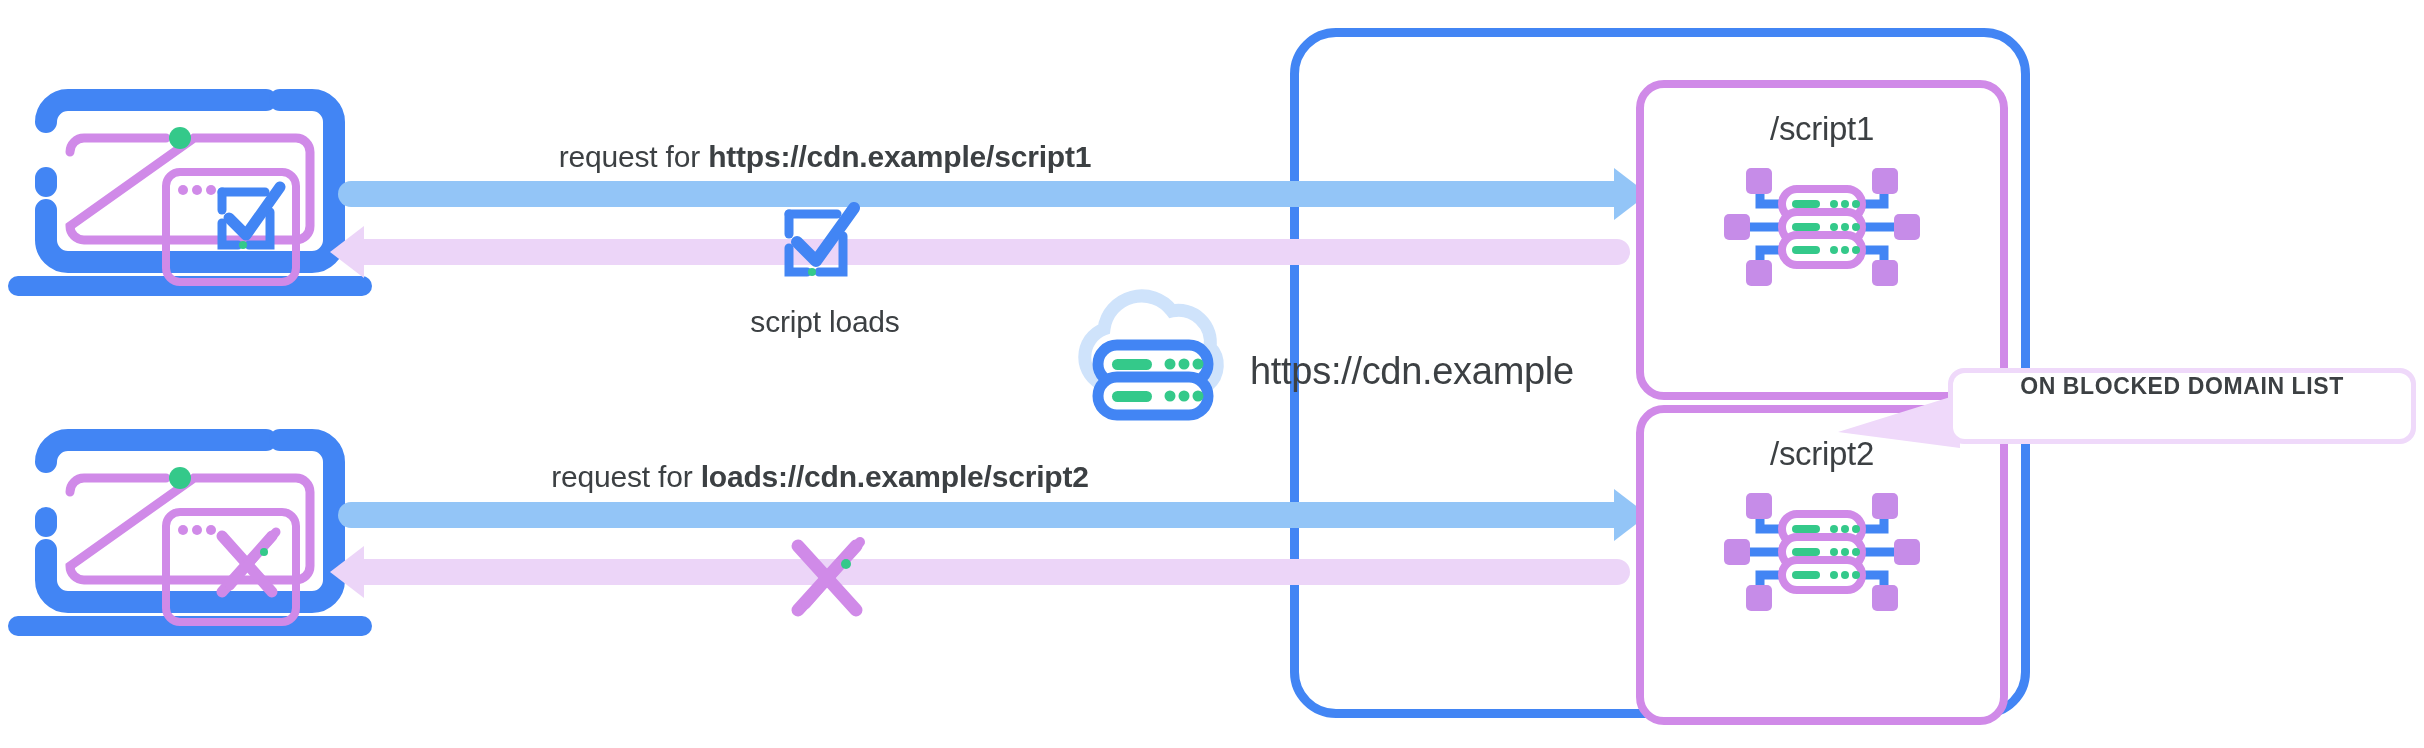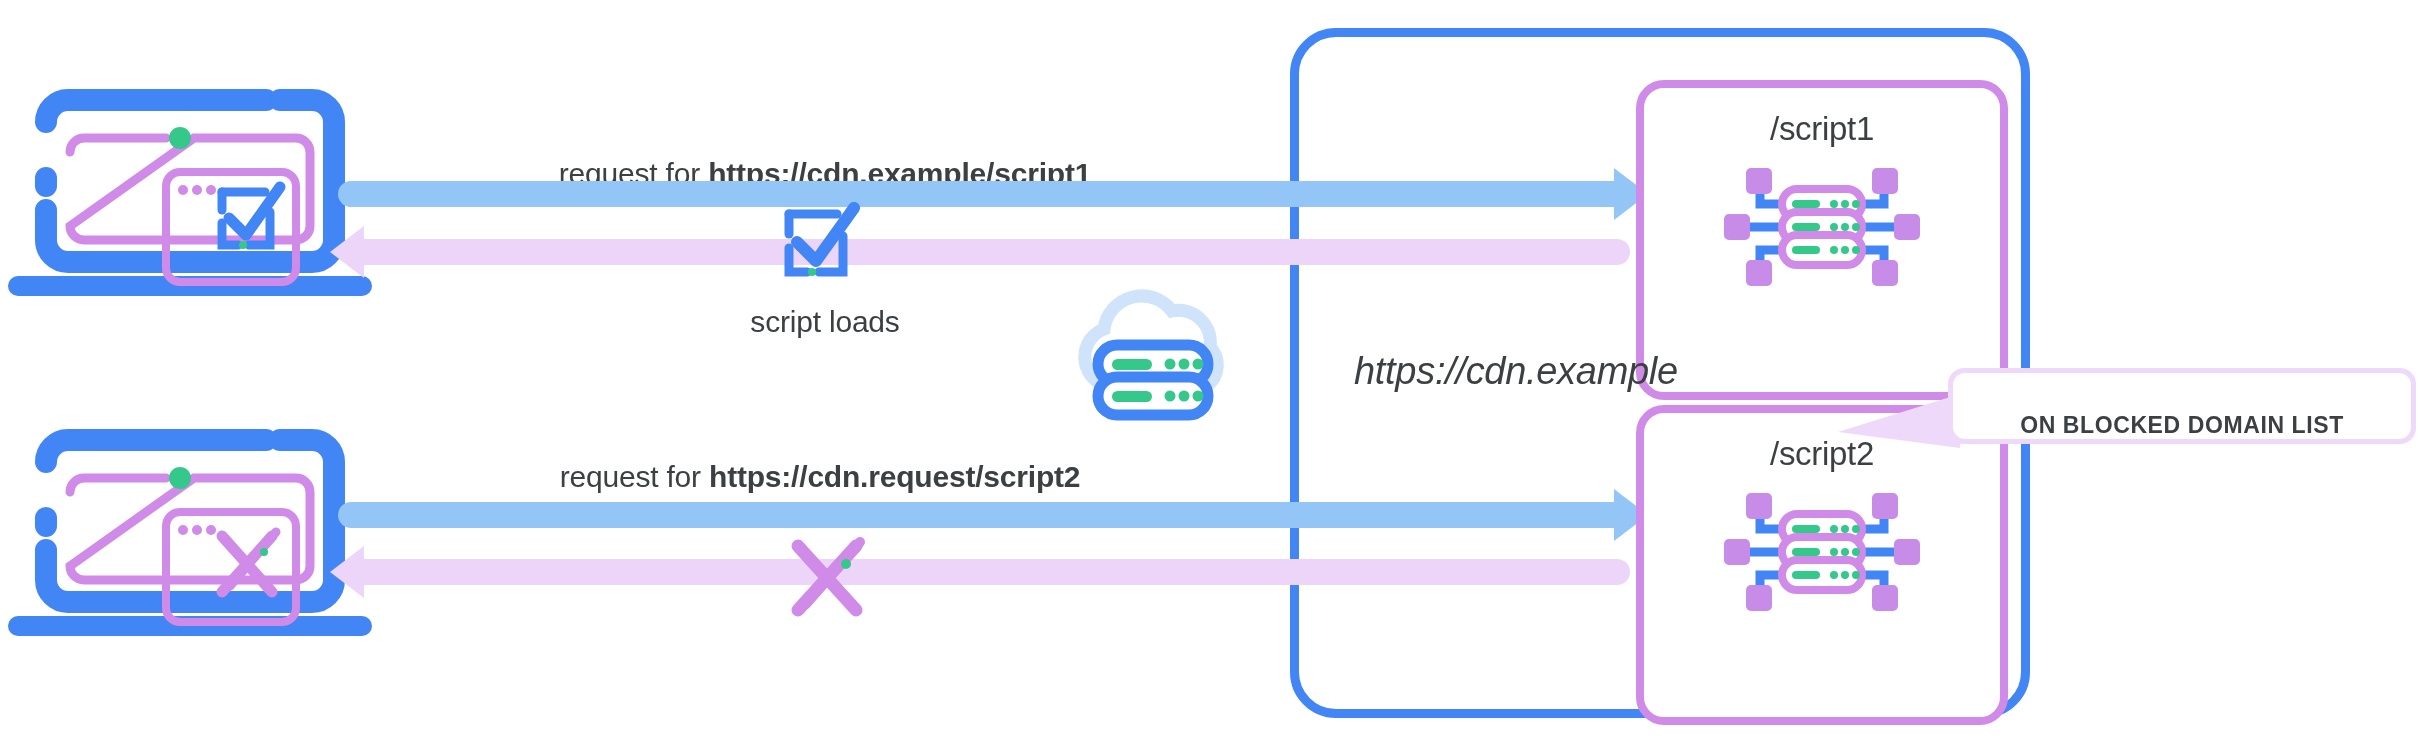--- a/index.html
+++ b/index.html
@@ -95,21 +95,21 @@
     border-radius: 16px;
     box-sizing: border-box;
     padding: 5px;
   }
   .callout-inner {
     width: 100%;
     height: 100%;
     background: #ffffff;
     border-radius: 12px;
     display: flex;
-    align-items: flex-end;
+    align-items: flex-start;
     justify-content: center;
     box-sizing: border-box;
   }
   .callout-tail {
     left: 1838px;
     top: 392px;
     width: 122px;
     height: 60px;
   }
 
@@ -163,21 +163,21 @@
 
       <path d="M214 132 L257 132" fill="none" stroke="#4285f4" stroke-width="9" stroke-linecap="round"></path>
       <path d="M214 132 L214 150" fill="none" stroke="#4285f4" stroke-width="9" stroke-linecap="round"></path>
       <path d="M214 163 L214 185 L230 185" fill="none" stroke="#4285f4" stroke-width="9" stroke-linecap="round"></path>
       <path d="M241 185 L262 185 L262 152" fill="none" stroke="#4285f4" stroke-width="9" stroke-linecap="round"></path>
       <path d="M221 158 L238 175 L272 127" fill="none" stroke="#4285f4" stroke-width="11" stroke-linecap="round" stroke-linejoin="round"></path>
       <circle cx="235" cy="185" r="4" fill="#34c98a"></circle>
     </svg>
   </div>
 
-  <div class="abs label label-center" style="left:825px; top:140px;margin-top:17px;">
+  <div class="abs label label-center" style="left:825px; top:140px;">
     <span>request for </span><b>https://cdn.example/script1</b>
   </div>
 
   <div class="abs arrow-shaft arrow-blue cap-round" style="left:338px; top:181px; width:1276px;"></div>
   <div class="abs arrowhead arrowhead-right" style="left:1614px; top:168px;"></div>
 
   <div class="abs arrowhead arrowhead-left" style="left:330px; top:226px;"></div>
   <div class="abs arrow-shaft arrow-purple cap-round-r" style="left:364px; top:239px; width:1266px;"></div>
 
   <div class="abs mid-icon" style="left:775px; top:198px;">
@@ -241,21 +241,21 @@
       <rect x="52" y="106" width="40" height="11" rx="5.5" fill="#34c98a"></rect>
       <circle cx="110" cy="79" r="5.5" fill="#34c98a"></circle>
         <circle cx="124" cy="79" r="5.5" fill="#34c98a"></circle>
         <circle cx="138" cy="79" r="5.5" fill="#34c98a"></circle>
       <circle cx="110" cy="111" r="5.5" fill="#34c98a"></circle>
         <circle cx="124" cy="111" r="5.5" fill="#34c98a"></circle>
         <circle cx="138" cy="111" r="5.5" fill="#34c98a"></circle>
     </svg>
   </div>
 
-  <div class="abs domain-label" style="left:1354px; top:350px;font-style:italic;">https://cdn.example</div>
+  <div class="abs domain-label" style="left:1250px; top:350px;">https://cdn.example</div>
 
   <div class="abs" style="left:8px; top:400px;">
     <svg width="370" height="260" viewBox="0 0 370 260">
       <path d="M38 62 A22 22 0 0 1 60 40 L258 40" fill="none" stroke="#4285f4" stroke-width="22" stroke-linecap="round"></path>
       <path d="M272 40 L304 40 A22 22 0 0 1 326 62 L326 180 A22 22 0 0 1 304 202 L60 202 A22 22 0 0 1 38 180 L38 150" fill="none" stroke="#4285f4" stroke-width="22" stroke-linecap="round"></path>
       <path d="M38 118 L38 126" fill="none" stroke="#4285f4" stroke-width="22" stroke-linecap="round"></path>
       <rect x="0" y="216" width="364" height="20" rx="10" fill="#4285f4"></rect>
       <path d="M62 92 A14 14 0 0 1 76 78 L158 78" fill="none" stroke="#d08ae8" stroke-width="9" stroke-linecap="round"></path>
       <path d="M186 78 L288 78 A14 14 0 0 1 302 92 L302 166 A14 14 0 0 1 288 180 L76 180 A14 14 0 0 1 62 166 Z" fill="none" stroke="#d08ae8" stroke-width="9" stroke-linecap="round"></path>
       <circle cx="172" cy="78" r="11" fill="#34c98a"></circle>
@@ -265,21 +265,21 @@
       <circle cx="203" cy="130" r="5" fill="#d08ae8"></circle>
 
       <path d="M214 136 L264 192" fill="none" stroke="#d08ae8" stroke-width="11" stroke-linecap="round"></path>
       <path d="M264 136 L214 192" fill="none" stroke="#d08ae8" stroke-width="11" stroke-linecap="round"></path>
       <path d="M222 186 L268 132" fill="none" stroke="#d08ae8" stroke-width="9" stroke-linecap="round"></path>
       <circle cx="256" cy="152" r="4" fill="#34c98a"></circle>
     </svg>
   </div>
 
   <div class="abs label label-center" style="left:820px; top:460px;">
-    <span>request for </span><b>https://cdn.request/script2</b>
+    <span>request for </span><b>loads://cdn.example/script2</b>
   </div>
 
   <div class="abs arrow-shaft arrow-blue cap-round" style="left:338px; top:502px; width:1276px;"></div>
   <div class="abs arrowhead arrowhead-right" style="left:1614px; top:489px;"></div>
 
   <div class="abs arrowhead arrowhead-left" style="left:330px; top:546px;"></div>
   <div class="abs arrow-shaft arrow-purple cap-round-r" style="left:364px; top:559px; width:1266px;"></div>
 
   <div class="abs mid-icon" style="left:778px; top:528px;">
     <svg width="105" height="100" viewBox="0 0 105 100">

